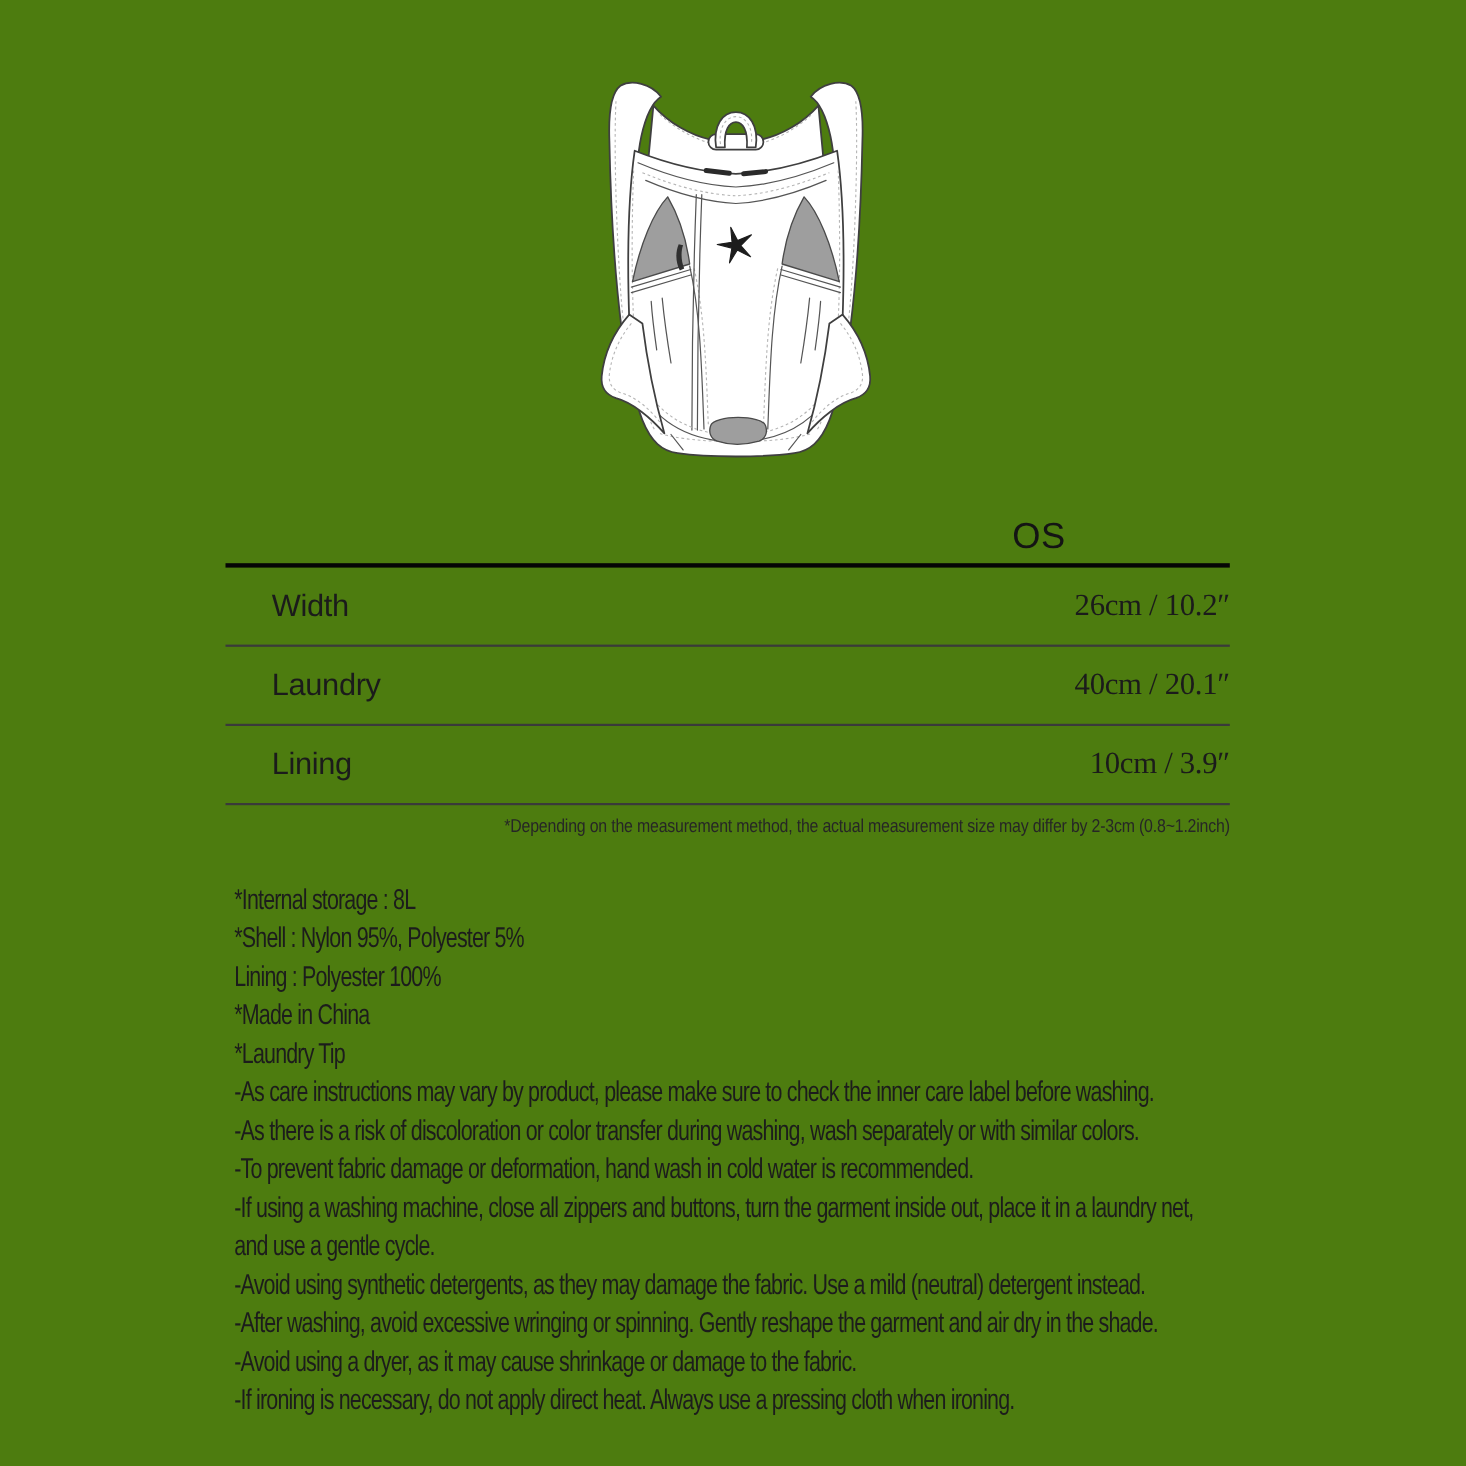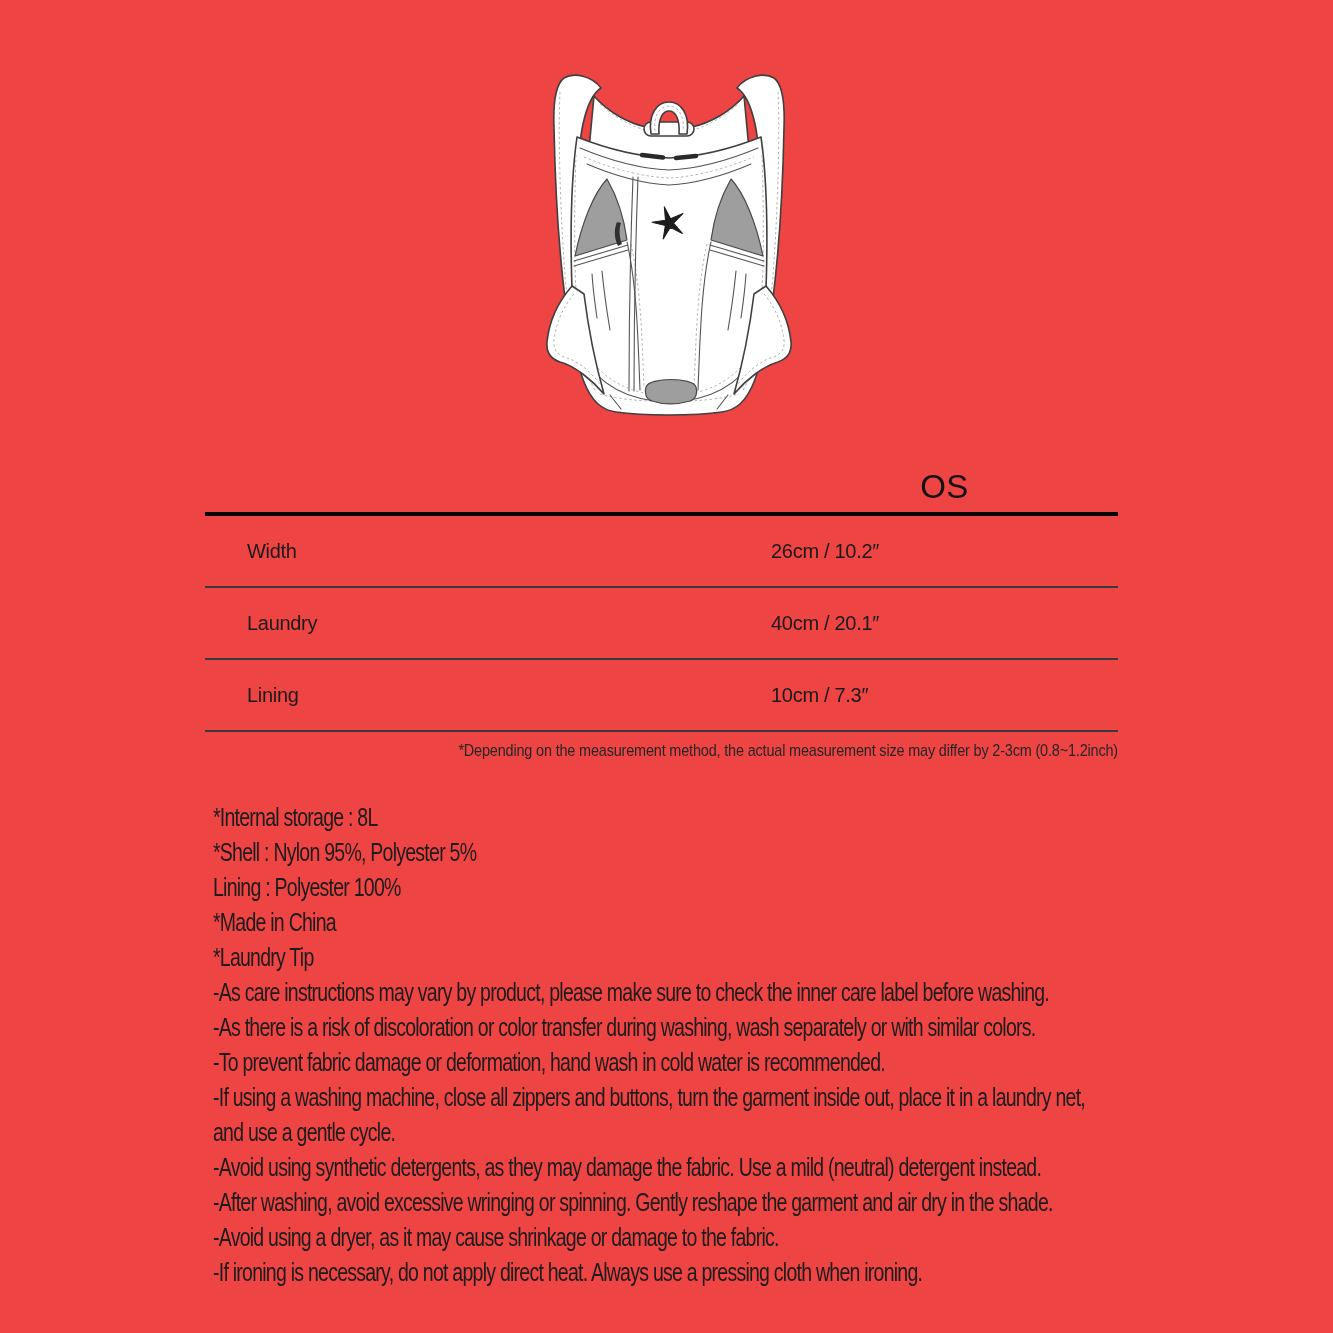--- a/index.html
+++ b/index.html
@@ -1,30 +1,30 @@
 <!DOCTYPE html>
 <html><head>
 <meta charset="utf-8">
 <style>
   html,body{margin:0;padding:0;background:#fff;}
-  .canvas{position:relative;width:1333px;height:1333px;background:#ef4444;overflow:hidden;
+  .canvas{position:relative;width:1333px;height:1333px;background:#4d7c0f;overflow:hidden;
           font-family:"Liberation Sans",sans-serif;color:#1e1e1e;}
 
   
   .bag{position:absolute;left:530px;top:60px;width:280px;height:380px;margin:0;}
 
   
   .size-table{position:absolute;left:205px;top:462px;width:913px;}
   .tbl-header{display:grid;grid-template-columns:62% 38%;height:50px;align-items:center;
               border-bottom:4px solid #050505;}
   .os{text-align:center;font-size:33px;letter-spacing:.5px;color:#141414;}
   .size-row{display:grid;grid-template-columns:62% 38%;height:70px;align-items:center;
-            border-bottom:2px solid #3a3a3a;font-size:20px;letter-spacing:-.3px;color:#1b1b1b;}
+            border-bottom:2px solid #3a3a3a;font-size:28px;letter-spacing:-.3px;color:#1b1b1b;}
   .size-row .lbl{padding-left:42px;}
-  .size-row .val{text-align:left;}
+  .size-row .val{text-align:right;font-family:Liberation Serif, serif;}
   .footnote{margin-top:9px;text-align:right;font-size:17px;letter-spacing:-.2px;color:#262626;
             transform:scaleX(.85);transform-origin:100% 50%;white-space:nowrap;}
 
   
   .details{position:absolute;left:213px;top:800px;}
   .txt-line{height:35px;line-height:35px;white-space:nowrap;font-size:26px;letter-spacing:-1px;
             color:#1c1c1c;transform:scaleX(.75);transform-origin:0 50%;}
 
   
   .main{fill:#fff;stroke:#3f3f3f;stroke-width:1.6;stroke-linecap:round;stroke-linejoin:round;}
@@ -129,21 +129,21 @@
     <div class="size-row">
       <span class="lbl">Width</span>
       <span class="val">26cm / 10.2″</span>
     </div>
     <div class="size-row">
       <span class="lbl">Laundry</span>
       <span class="val">40cm / 20.1″</span>
     </div>
     <div class="size-row">
       <span class="lbl">Lining</span>
-      <span class="val">10cm / 7.3″</span>
+      <span class="val">10cm / 3.9″</span>
     </div>
     <div class="footnote">*Depending on the measurement method, the actual measurement size may differ by 2-3cm (0.8~1.2inch)</div>
   </section>
 
   <section class="details">
     <div class="txt-line">*Internal storage : 8L</div>
     <div class="txt-line">*Shell : Nylon 95%, Polyester 5%</div>
     <div class="txt-line">Lining : Polyester 100%</div>
     <div class="txt-line">*Made in China</div>
     <div class="txt-line">*Laundry Tip</div>

